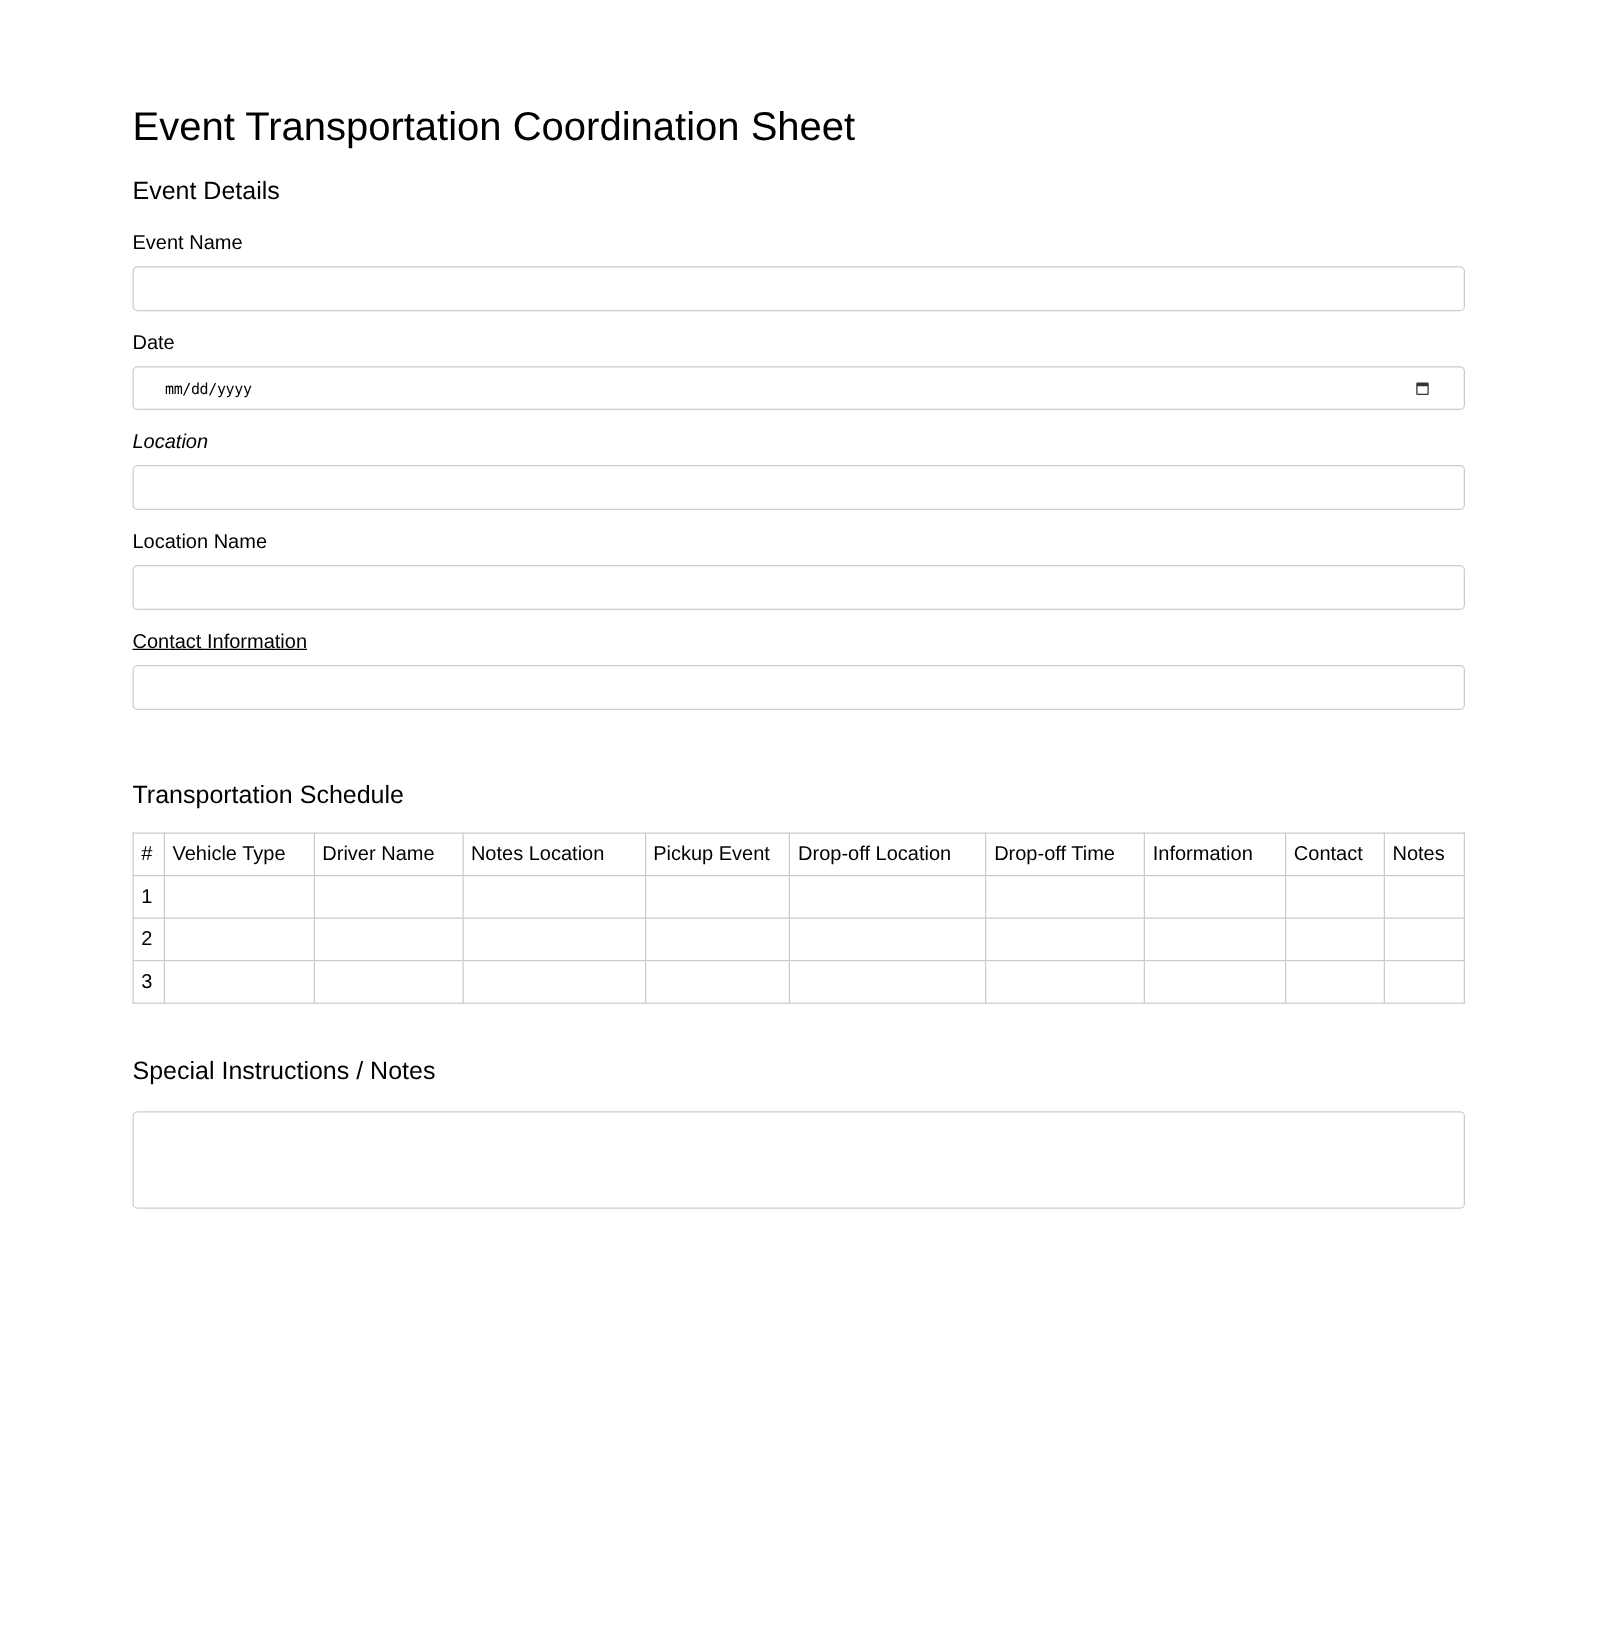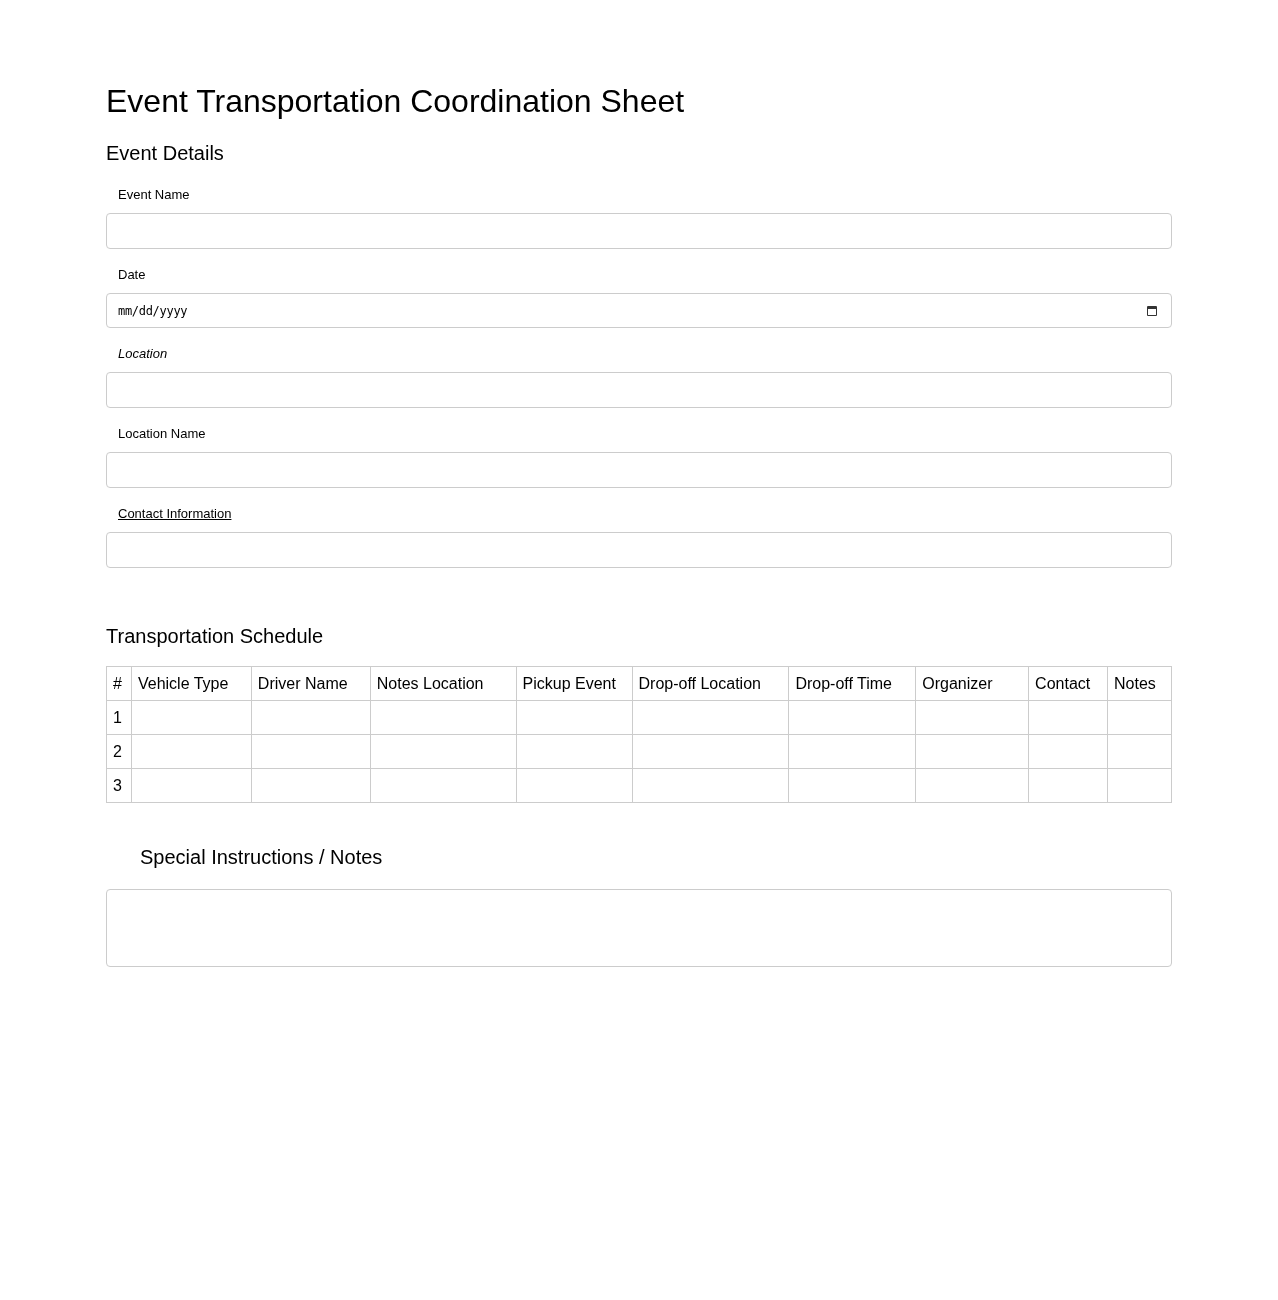--- a/index.html
+++ b/index.html
@@ -11,26 +11,26 @@
   .page { position: absolute; left: 106px; top: 0; width: 1066px; }
   h1 {
     font-size: 32px; font-weight: normal; margin: 0;
     position: absolute; top: 83px; left: 0; white-space: nowrap; line-height: 37px; text-align: right;
   }
   h2 {
     font-size: 20px; font-weight: normal; margin: 0;
     position: absolute; left: 0; white-space: nowrap; line-height: 28px;
   }
   .label {
-    position: absolute; left: 12px; font-size: 13px; line-height: 18px; white-space: nowrap;
+    position: absolute; left: 0; font-size: 16px; line-height: 18px; white-space: nowrap;
   }
   .field {
     position: absolute; left: 0; width: 1066px; height: 36px;
     box-sizing: border-box; border: 1px solid #cccccc; border-radius: 4px;
-    background: #fff; padding: 0 10px; font-family: "Liberation Sans", sans-serif; font-size: 16px;
+    background: #fff; padding: 0 24px; font-family: "Liberation Sans", sans-serif; font-size: 16px;
   }
   .date-field {
     display: flex; align-items: center; justify-content: space-between;
     height: 35px;
   }
   .date-text {
     font-family: "DejaVu Sans Mono", monospace; font-size: 12px; color: #000;
     padding-left: 1px; letter-spacing: -0.3px;
   }
   .cal-icon {
@@ -93,21 +93,21 @@
     </colgroup>
     <thead>
       <tr>
         <th>#</th>
         <th>Vehicle Type</th>
         <th>Driver Name</th>
         <th>Notes Location</th>
         <th>Pickup Event</th>
         <th>Drop-off Location</th>
         <th>Drop-off Time</th>
-        <th>Organizer</th>
+        <th>Information</th>
         <th>Contact</th>
         <th>Notes</th>
       </tr>
     </thead>
     <tbody>
       <tr>
         <td>1</td>
         <td></td>
         <td></td>
         <td></td>
@@ -138,15 +138,15 @@
         <td></td>
         <td></td>
         <td></td>
         <td></td>
         <td></td>
         <td></td>
       </tr>
     </tbody>
   </table>
 
-  <h2 style="top:843px;margin-left:34px;">Special Instructions / Notes</h2>
+  <h2 style="top:843px;">Special Instructions / Notes</h2>
   <div class="notes-area"></div>
 </div>
 
 </body></html>

